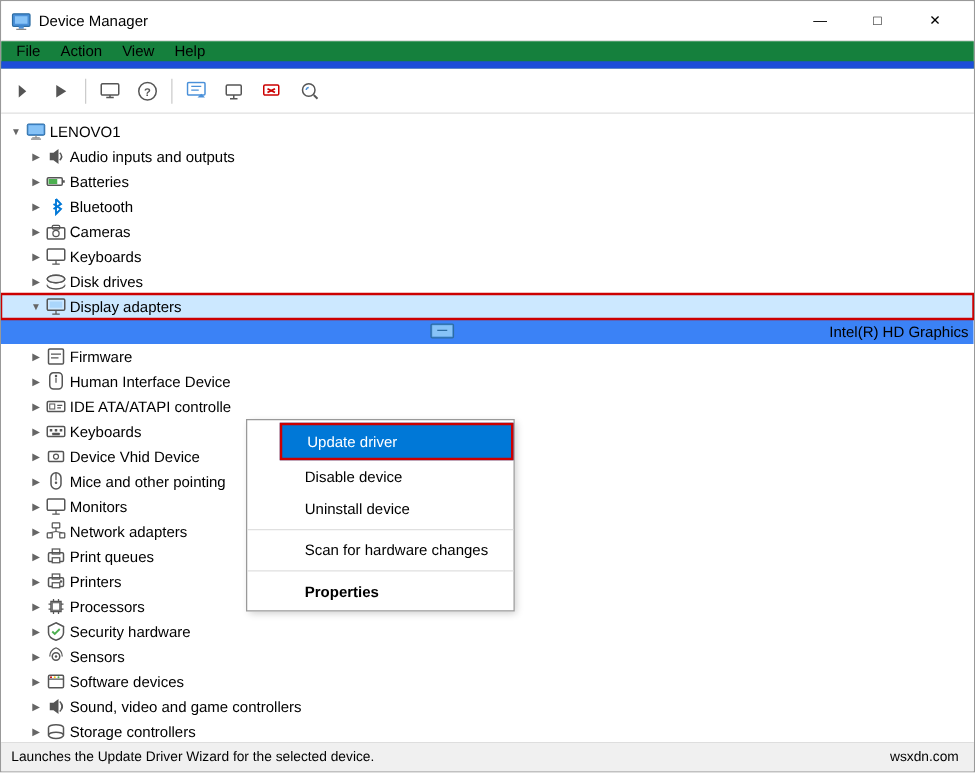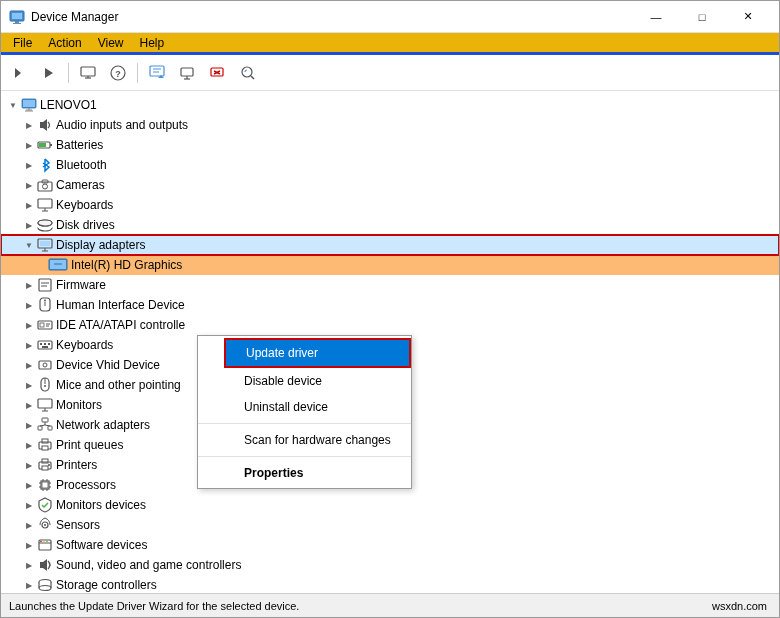--- a/index.html
+++ b/index.html
@@ -52,22 +52,22 @@
       cursor: pointer;
       font-size: 11px;
       color: #000;
       background: transparent;
       border: none;
     }
     .menu-bar {
       height: 22px;
       display: flex;
       align-items: center;
-      background: #eab308;
-      border-bottom: 3px solid #1d4ed8;
+      background: #15803d;
+      border-bottom: 6px solid #1d4ed8;
       padding: 0 4px;
     }
     .menu-item {
       padding: 2px 8px;
       cursor: pointer;
       font-size: 12px;
       color: #000;
     }
     .toolbar {
       height: 36px;
@@ -347,21 +347,21 @@
         <span class="tree-expand">▼</span>
         <svg width="16" height="16" viewBox="0 0 16 16" style="margin-right:3px;flex-shrink:0;">
           <rect x="1" y="2" width="14" height="9" rx="1" fill="none" stroke="#555" stroke-width="1.2"></rect>
           <line x1="8" y1="11" x2="8" y2="14" stroke="#555" stroke-width="1"></line>
           <line x1="5" y1="14" x2="11" y2="14" stroke="#555" stroke-width="1"></line>
           <rect x="3" y="4" width="10" height="5" fill="#87c3f7" opacity="0.5"></rect>
         </svg>
         <span class="tree-label">Display adapters</span>
       </div>
 
-      <div class="tree-item" style="padding-left: 39px; background: #fdba74;">
+      <div class="tree-item" style="padding-left: 39px; background: #3b82f6; justify-content: space-between;">
         <span class="tree-expand" style="width:8px;"></span>
         <svg width="20" height="16" viewBox="0 0 20 16" style="margin-right:3px;flex-shrink:0;">
           <rect x="1" y="2" width="18" height="11" rx="1" fill="#4a90d9" stroke="#2d6da3" stroke-width="1"></rect>
           <rect x="2" y="3" width="16" height="9" fill="#87c3f7"></rect>
           <line x1="6" y1="7" x2="14" y2="7" stroke="#2d6da3" stroke-width="1"></line>
         </svg>
         <span class="tree-label">Intel(R) HD Graphics</span>
       </div>
 
       <div class="tree-item" style="padding-left: 20px;">
@@ -486,21 +486,21 @@
         </svg>
         <span class="tree-label">Processors</span>
       </div>
 
       <div class="tree-item" style="padding-left: 20px;">
         <span class="tree-expand">▶</span>
         <svg width="16" height="16" viewBox="0 0 16 16" style="margin-right:3px;flex-shrink:0;">
           <path d="M8,1 L14,4 L14,9 Q14,13 8,15 Q2,13 2,9 L2,4 Z" fill="none" stroke="#555" stroke-width="1.2"></path>
           <path d="M5,8 L7,10 L11,6" stroke="#4caf50" stroke-width="1.5" fill="none"></path>
         </svg>
-        <span class="tree-label">Monitors devices</span>
+        <span class="tree-label">Security hardware</span>
       </div>
 
       <div class="tree-item" style="padding-left: 20px;">
         <span class="tree-expand">▶</span>
         <svg width="16" height="16" viewBox="0 0 16 16" style="margin-right:3px;flex-shrink:0;">
           <circle cx="8" cy="8" r="3" fill="none" stroke="#555" stroke-width="1.2"></circle>
           <path d="M3,8 Q3,3 8,1" stroke="#555" stroke-width="1" fill="none"></path>
           <path d="M13,8 Q13,3 8,1" stroke="#555" stroke-width="1" fill="none"></path>
           <circle cx="8" cy="8" r="1" fill="#555"></circle>
         </svg>

